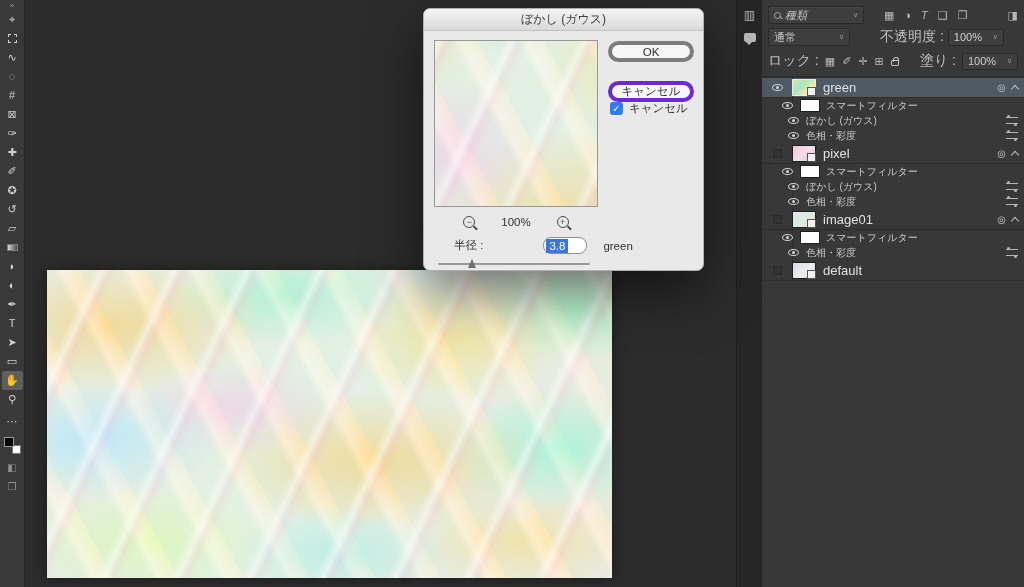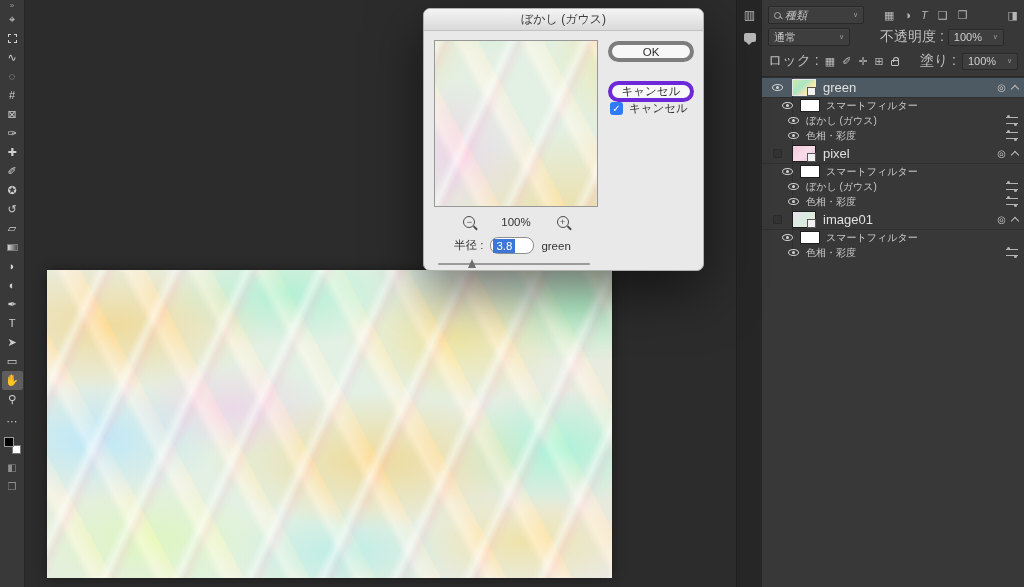--- a/index.html
+++ b/index.html
@@ -120,23 +120,23 @@
   #dlg-preview{position:absolute;left:10px;top:31px;width:164px;height:167px;border:1px solid #979797;
     overflow:hidden;background:#fff;}
   #dlg-preview .holo{width:300%;height:300%;transform:translate(-30%,-22%);}
   #zoom-row{position:absolute;left:10px;top:204px;width:164px;height:18px;display:flex;
     align-items:center;justify-content:center;gap:26px;}
   .mag{width:12px;height:12px;border:1.5px solid #4c4c4c;border-radius:50%;position:relative;
     display:flex;align-items:center;justify-content:center;font-size:9px;color:#4c4c4c;line-height:1;}
   .mag::after{content:'';position:absolute;width:5px;height:1.5px;background:#4c4c4c;
     right:-4px;bottom:-1px;transform:rotate(45deg);}
   #zoom-value{color:#333;}
-  #radius-row{position:absolute;left:30px;top:228px;display:flex;align-items:center;gap:7px;justify-content:flex-end;}
+  #radius-row{position:absolute;left:30px;top:228px;display:flex;align-items:center;gap:16px;justify-content:flex-end;}
   #radius-input{width:44px;height:17px;background:#ffffff;border:1px solid #8f8f8f;border-radius:8px;
-    display:flex;align-items:center;padding:0 2px;}
+    display:flex;align-items:center;padding:0 2px;margin-left:44px;}
   #radius-value{background:#3c76d8;color:#ffffff;padding:0 3px;line-height:14px;}
   #slider{position:absolute;left:14px;top:250px;width:152px;height:10px;}
   #slider-track{position:absolute;left:0;right:0;top:4px;height:2px;background:#9a9a9a;border-radius:1px;}
   #slider-thumb{position:absolute;left:20%;top:0;width:0;height:0;
     border-left:4.5px solid transparent;border-right:4.5px solid transparent;border-bottom:9px solid #6e6e6e;}
   .dlg-btn{position:absolute;left:184px;width:86px;height:21px;border-radius:11px;background:#f7f7f7;
     border:4px solid #6d28d9;display:flex;align-items:center;justify-content:center;color:#2e2e2e;cursor:pointer;}
   #ok-btn{top:32px;border-color:#7d7d7d;}
   #cancel-btn{top:72px;}
   #preview-check{position:absolute;left:186px;top:92px;display:flex;align-items:center;gap:6px;}
@@ -325,20 +325,28 @@
         <div class="sub-label">スマートフィルター</div>
       </div>
       <div class="layer-row sub">
         <div class="eye-cell">
           <div class="eye"></div>
         </div>
         <div class="sub-label">色相・彩度</div>
         <div class="spacer"></div>
         <div class="fxs"></div>
       </div>
+      <div class="layer-row parent">
+        <div class="eye-cell">
+          <div class="eye-off"></div>
+        </div>
+        <div class="thumb default"></div>
+        <div class="lname">default</div>
+        <div class="spacer"></div>
+      </div>
     </div>
 </div>
 
 <div id="dialog">
   <div id="dialog-title">ぼかし (ガウス)</div>
   <div id="dlg-preview">
     <div class="holo"></div>
   </div>
   <div id="zoom-row">
     <span class="mag">

